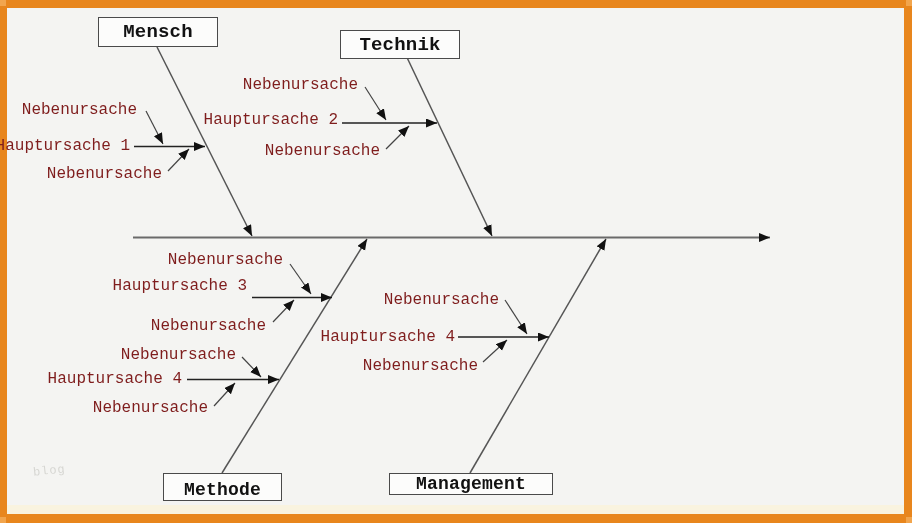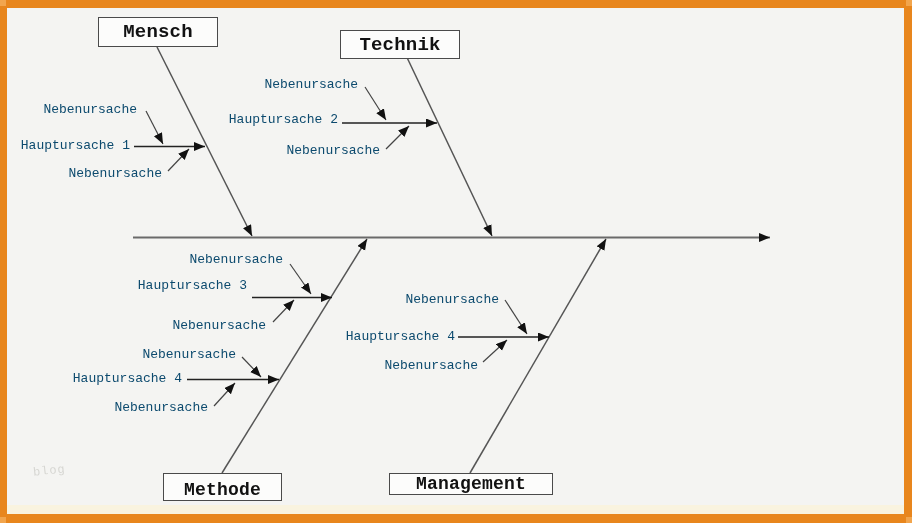--- a/index.html
+++ b/index.html
@@ -22,21 +22,21 @@
   .lines{position:absolute;left:0;top:0;width:912px;height:523px;pointer-events:none;}
   .cat-box{
     position:absolute;box-sizing:border-box;
     border:1px solid #4a4a4a;background:#fcfcfb;
     display:flex;align-items:center;justify-content:center;
     font-weight:bold;color:#111;letter-spacing:.2px;
   }
   .cat-box.big{font-size:19px;}
   .cat-box.small{font-size:18px;align-items:flex-end;}
   .lbl{
-    position:absolute;font-size:13px;line-height:14px;color:#0c4a6e;
+    position:absolute;font-size:16px;line-height:14px;color:#7f1d1d;
     white-space:nowrap;text-align:right;
   }
   .watermark{
     position:absolute;left:33px;top:464px;
     font-size:12px;color:#cfcfcb;opacity:.8;
     transform:rotate(-6deg);letter-spacing:1px;
   }
 </style>
 </head>
 <body>

